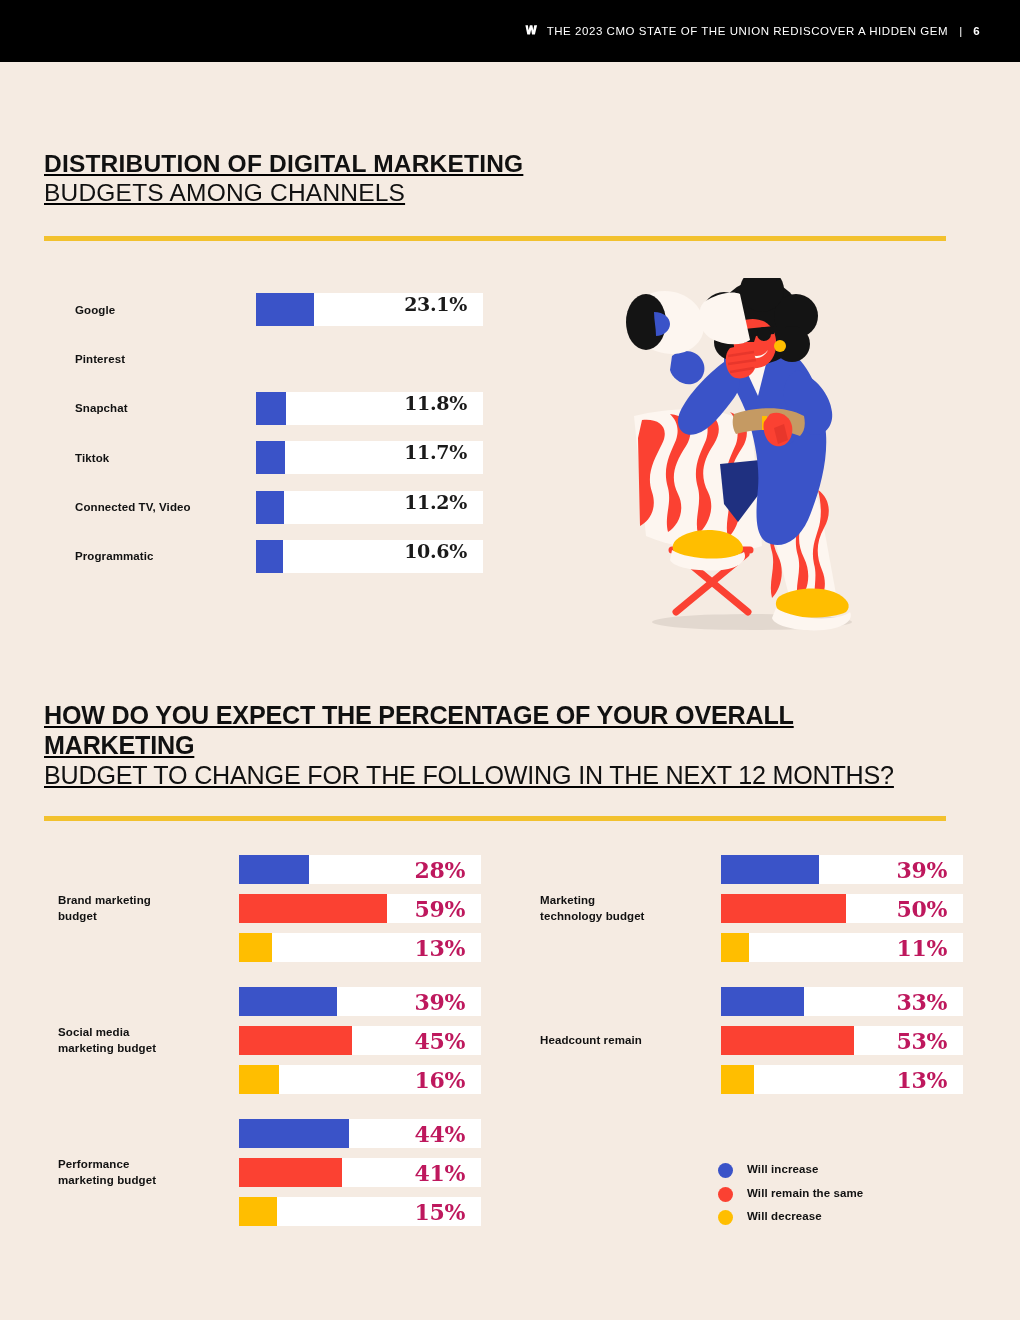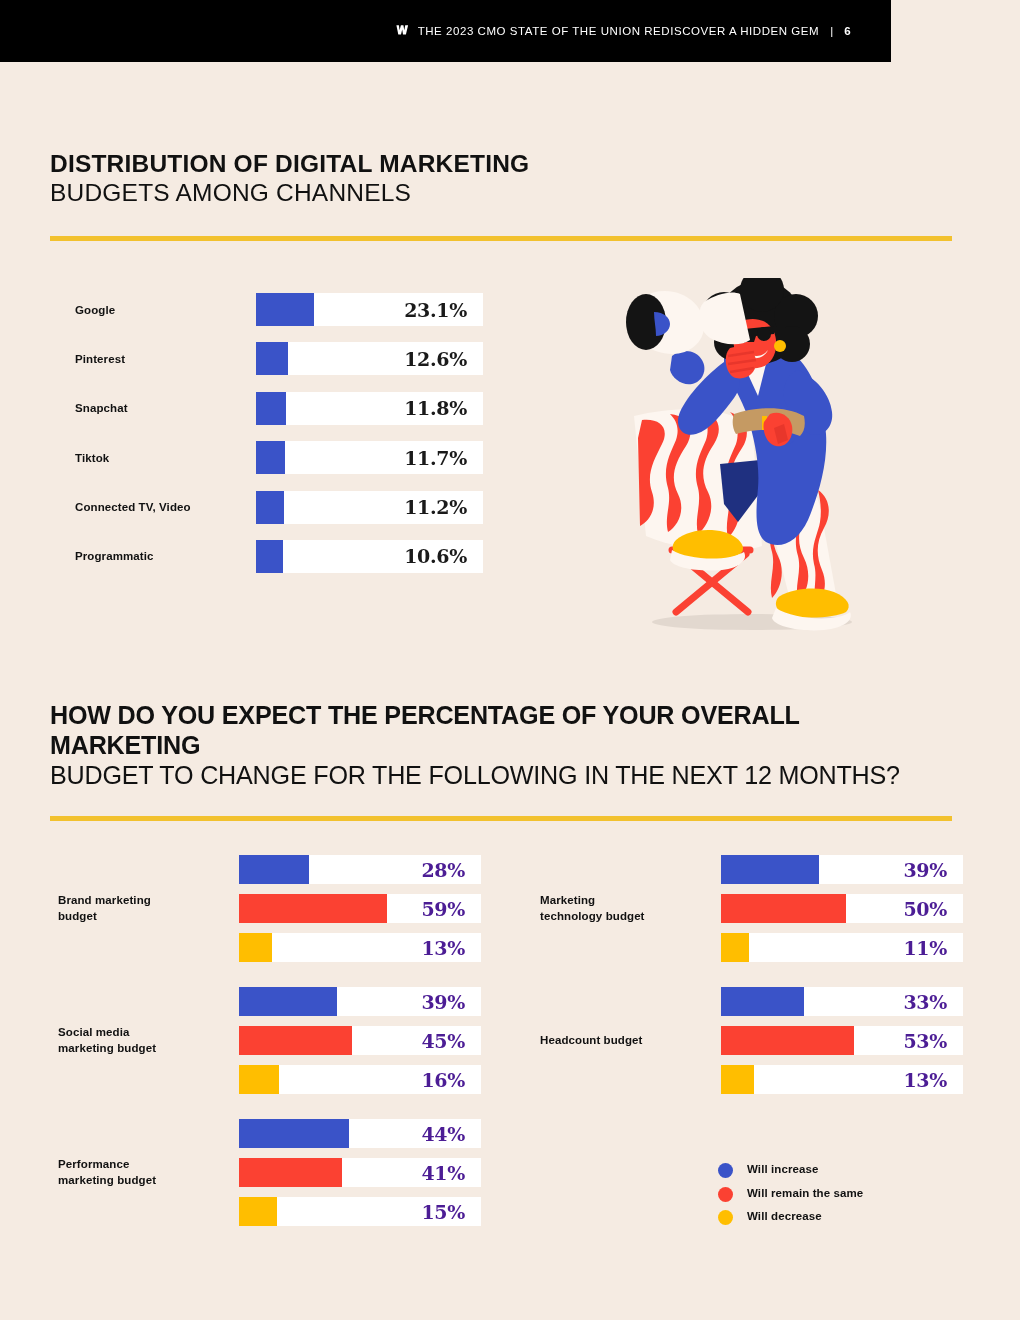--- a/index.html
+++ b/index.html
@@ -8,36 +8,36 @@
     width: 1020px; height: 1320px;
     font-family: "Liberation Sans", sans-serif;
     background: #F5EBE2;
     position: relative;
     overflow: hidden;
   }
 
   
   .topbar {
     position: absolute; top: 0; left: 0;
-    width: 891px; height: 62px;
+    width: 1020px; height: 62px;
     background: #000000;
     display: flex; align-items: center; justify-content: flex-end;
     padding-right: 40px;
   }
   .topbar-inner { display: flex; align-items: center; gap: 9px; }
   .logo-w { display: block; }
   .topbar-text {
     color: #ffffff; font-size: 11.5px; letter-spacing: 0.55px;
     font-weight: 400; white-space: nowrap;
   }
   .topbar-sep { color: #ffffff; font-size: 11.5px; margin: 0 2px; }
   .topbar-page { color: #ffffff; font-size: 11.5px; font-weight: 700; letter-spacing: .4px; }
 
   
-  .section { position: absolute; left: 50px; width: 902px; }
+  .section { position: absolute; left: 44px; width: 902px; text-decoration: underline; }
   #section-1 { top: 150px; }
   #section-2 { top: 700px; }
 
   .head-line1 {
     font-size: 24.5px; font-weight: 700; color: #111111;
     letter-spacing: 0.2px; line-height: 1.18;
   }
   .head-line2 {
     font-size: 24.5px; font-weight: 400; color: #111111;
     letter-spacing: 0.2px; line-height: 1.18;
@@ -59,21 +59,21 @@
   }
   .row-label {
     width: 181px; flex: 0 0 181px;
     font-size: 11.5px; font-weight: 700; color: #111111;
     letter-spacing: 0.1px;
   }
   .track {
     position: relative;
     width: 242px; height: 33px;
     background: #ffffff;
-    display: flex; align-items: center;
+    display: flex; align-items: flex-start;
   }
   .fill { height: 33px; background: #3A53C8; flex: 0 0 auto; }
   .fill.blue { background: #3A53C8; }
   .val {
     position: absolute; right: 16px;
     font-family: "DejaVu Serif", serif;
     font-size: 19px; font-weight: 700; color: #1a1a1a;
     letter-spacing: -0.3px;
   }
 
@@ -93,21 +93,21 @@
   }
   .group-bars { display: flex; flex-direction: column; gap: 10px; }
   .track-s {
     position: relative; width: 242px; height: 29px;
     background: #ffffff; display: flex; align-items: center;
   }
   .fill-s { height: 29px; }
   .val-s {
     position: absolute; right: 16px;
     font-family: "DejaVu Serif", serif;
-    font-size: 19px; font-weight: 700; color: #4c1d95;
+    font-size: 22px; font-weight: 700; color: #be185d;
     letter-spacing: -0.3px;
   }
 
   
   .legend { position: absolute; left: 718px; top: 1163px; }
   .legend-item { display: flex; gap: 14px; height: 23.5px; }
   .legend-dot { width: 15px; height: 15px; border-radius: 50%; flex: 0 0 15px; }
   .legend-text { font-size: 11.5px; font-weight: 700; color: #111111; letter-spacing: 0.1px; }
 </style>
 </head>
@@ -135,24 +135,20 @@
 <div class="chart-top" id="chart-top">
     <div class="row">
       <div class="row-label">Google</div>
       <div class="track">
         <div class="fill blue" style="width: 58px;"></div>
         <div class="val">23.1%</div>
       </div>
     </div>
     <div class="row">
       <div class="row-label">Pinterest</div>
-      <div class="track">
-        <div class="fill blue" style="width: 32px;"></div>
-        <div class="val">12.6%</div>
-      </div>
     </div>
     <div class="row">
       <div class="row-label">Snapchat</div>
       <div class="track">
         <div class="fill blue" style="width: 30px;"></div>
         <div class="val">11.8%</div>
       </div>
     </div>
     <div class="row">
       <div class="row-label">Tiktok</div>
@@ -340,21 +336,21 @@
             <div class="fill-s" style="width: 125px; background: rgb(251, 65, 50);"></div>
             <div class="val-s">50%</div>
           </div>
           <div class="track-s">
             <div class="fill-s" style="width: 28px; background: rgb(255, 190, 0);"></div>
             <div class="val-s">11%</div>
           </div>
         </div>
       </div>
       <div class="group" style="position: absolute; top: 132px;">
-        <div class="group-label">Headcount budget</div>
+        <div class="group-label">Headcount remain</div>
         <div class="group-bars">
           <div class="track-s">
             <div class="fill-s" style="width: 83px; background: rgb(58, 83, 200);"></div>
             <div class="val-s">33%</div>
           </div>
           <div class="track-s">
             <div class="fill-s" style="width: 133px; background: rgb(251, 65, 50);"></div>
             <div class="val-s">53%</div>
           </div>
           <div class="track-s">

